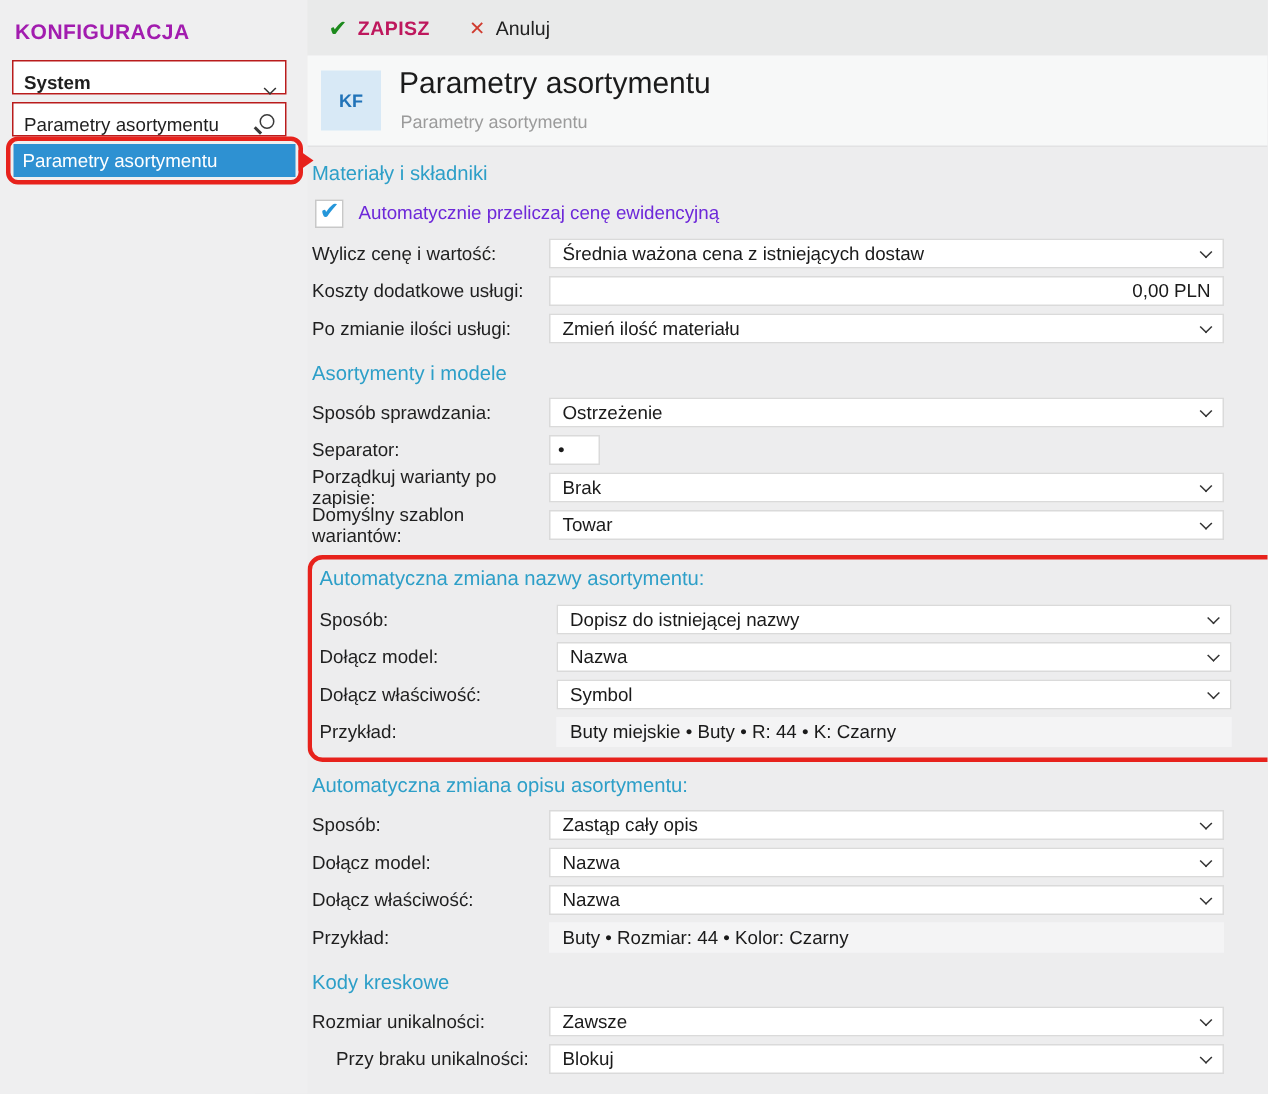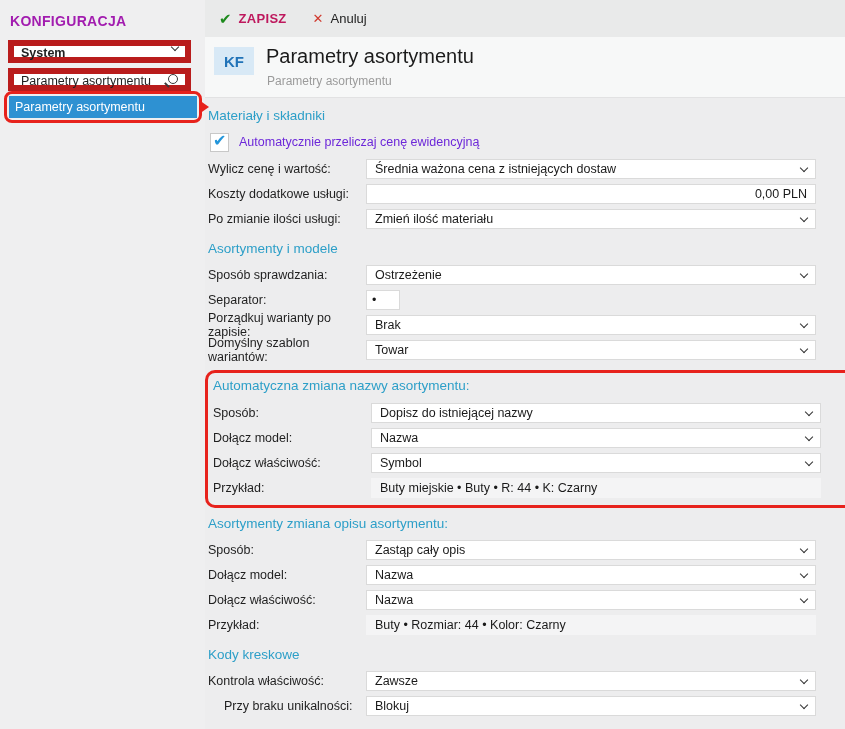--- a/index.html
+++ b/index.html
@@ -3,22 +3,22 @@
 <meta charset="utf-8">
 <style>
   * { margin:0; padding:0; box-sizing:border-box; }
   html,body { width:845px; height:729px; }
   body { font-family:"Liberation Sans","DejaVu Sans",sans-serif; background:#ededee; overflow:hidden; }
   .page { position:relative; width:845px; height:729px; background:#ededee; }
 
   
   .sidebar { position:absolute; left:0; top:0; width:205px; height:729px; background:#efeff0; }
   .sidebar-title { position:absolute; left:10px; top:13px; font-size:14px; font-weight:bold; color:#a21caf; letter-spacing:.3px; }
-  .sb-box { position:absolute; left:8px; width:183px; height:23px; background:#fff; border:6px solid #b91c1c;
-            display:flex; align-items:flex-start; padding:0 7px; font-size:12.5px; color:#1f1f1f; }
+  .sb-box { position:absolute; left:8px; width:183px; height:23px; background:#fff; border:1px solid #b91c1c;
+            display:flex; align-items:flex-end; padding:0 7px; font-size:12.5px; color:#1f1f1f; }
   .sb-select { top:40px; font-weight:bold; }
   .sb-search { top:68px; }
   .nav-annotation { position:absolute; left:4px; top:91px; width:198px; height:32px; border:3px solid #e7221c;
                     border-radius:8px; display:flex; align-items:center; padding:0 2px; }
   .nav-annotation::after { content:""; position:absolute; right:-10px; top:50%; margin-top:-7px;
                     border-left:10px solid #e7221c; border-top:7px solid transparent; border-bottom:7px solid transparent; }
   .nav-item { flex:1; height:22px; line-height:22px; background:#2e91d2; color:#fff; font-size:12.5px; padding:0 6px;
               white-space:nowrap; overflow:hidden; }
 
   
@@ -26,22 +26,22 @@
   .toolbar { position:absolute; left:0; top:0; right:0; height:37px; background:#e9eaea; display:flex; align-items:center; }
   .tb-btn { display:inline-flex; align-items:center; gap:7px; cursor:default; }
   .tb-save { margin-left:14px; }
   .tb-cancel { margin-left:26px; }
   .icon-check { color:#1c8a1c; font-size:15px; font-weight:bold; }
   .icon-x { color:#d03b2f; font-size:13px; font-weight:bold; }
   .tb-save-label { color:#be185d; font-size:13px; font-weight:bold; letter-spacing:.3px; }
   .tb-cancel-label { color:#222; font-size:13px; }
 
   .pg-header { position:absolute; left:0; top:37px; right:0; height:61px; background:#f7f8f8; border-bottom:1px solid #e2e2e3; }
-  .badge { position:absolute; left:9px; top:10px; width:40px; height:28px; background:#d8e9f6; color:#2173b8;
-           font-size:15px; font-weight:bold; display:flex; align-items:center; justify-content:center; }
+  .badge { position:absolute; left:9px; top:10px; width:40px; height:40px; background:#d8e9f6; color:#2173b8;
+           font-size:12px; font-weight:bold; display:flex; align-items:center; justify-content:center; }
   .pg-title { position:absolute; left:61px; top:8px; font-size:20px; color:#1b1b1b; }
   .pg-subtitle { position:absolute; left:62px; top:37px; font-size:12px; color:#9b9b9b; }
 
   
   .content { position:absolute; left:0; top:98px; right:0; bottom:0; padding:10px 0 0 3px; overflow:hidden; }
   .section { margin-top:12px; }
   .section:first-child { margin-top:0; }
   .section-title { font-size:13.5px; line-height:15px; color:#2d9fc8; margin-bottom:9px; }
   .row { display:flex; align-items:center; height:20px; margin-bottom:5px; }
   .row-label { width:158px; flex:none; font-size:12.5px; color:#1f1f1f; }
@@ -198,21 +198,21 @@
           <div class="row">
             <span class="row-label">Przykład:</span>
             <div class="field readonly">
               <span>Buty miejskie • Buty • R: 44 • K: Czarny</span>
             </div>
           </div>
         </div>
       </div>
 
       <div class="section" style="margin-top:8px;">
-        <div class="section-title">Asortymenty zmiana opisu asortymentu:</div>
+        <div class="section-title">Automatyczna zmiana opisu asortymentu:</div>
         <div class="row">
           <span class="row-label">Sposób:</span>
           <div class="field">
             <span>Zastąp cały opis</span>
             <span class="chev"></span>
           </div>
         </div>
         <div class="row">
           <span class="row-label">Dołącz model:</span>
           <div class="field">
@@ -231,21 +231,21 @@
           <span class="row-label">Przykład:</span>
           <div class="field readonly">
             <span>Buty • Rozmiar: 44 • Kolor: Czarny</span>
           </div>
         </div>
       </div>
 
       <div class="section">
         <div class="section-title">Kody kreskowe</div>
         <div class="row">
-          <span class="row-label">Kontrola właściwość:</span>
+          <span class="row-label">Rozmiar unikalności:</span>
           <div class="field">
             <span>Zawsze</span>
             <span class="chev"></span>
           </div>
         </div>
         <div class="row">
           <span class="row-label indent">Przy braku unikalności:</span>
           <div class="field">
             <span>Blokuj</span>
             <span class="chev"></span>

